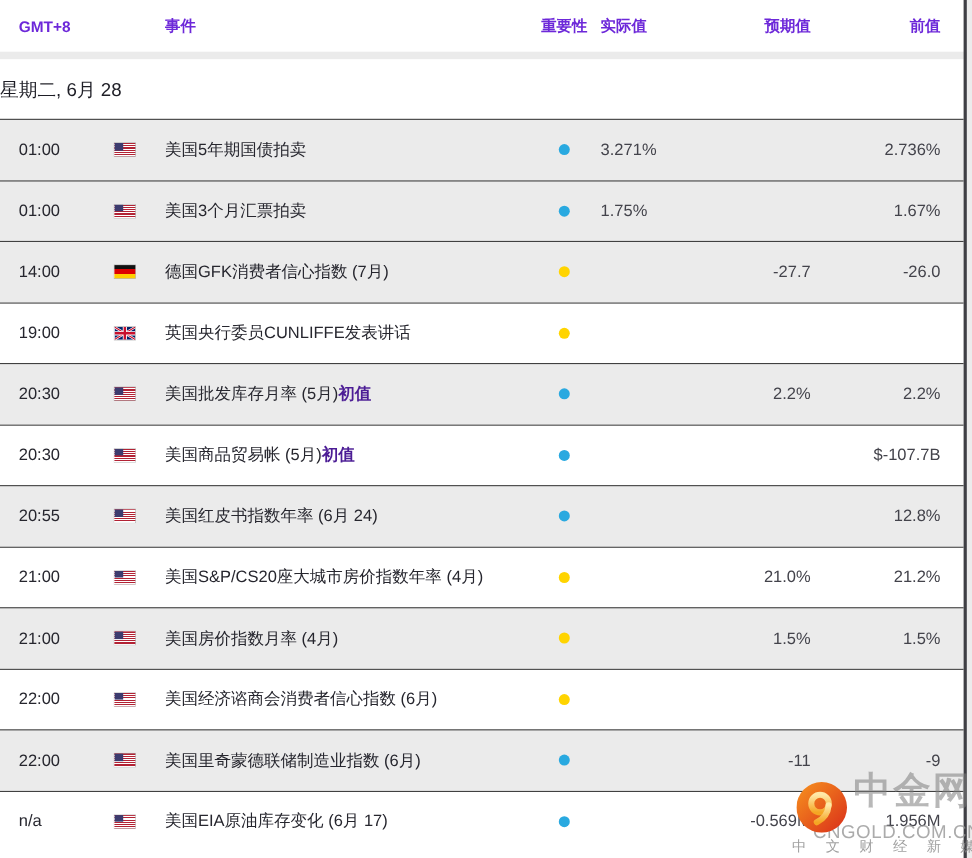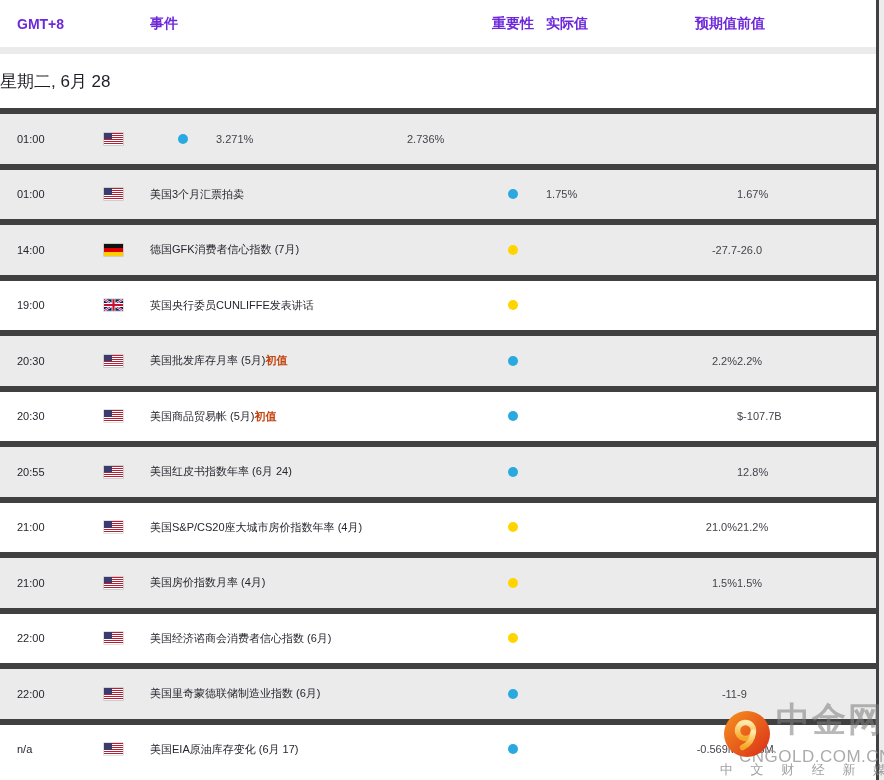--- a/index.html
+++ b/index.html
@@ -12,32 +12,32 @@
   .content{position:absolute;left:0;top:0;width:876px;}
 
   
   .cols{display:flex;align-items:center;box-sizing:border-box;width:876px;}
   .c-time{width:87px;padding-left:17px;box-sizing:border-box;flex:none;}
   .c-flag{width:63px;padding-left:17px;box-sizing:border-box;flex:none;display:flex;align-items:center;}
   .c-event{width:330px;flex:none;white-space:nowrap;overflow:hidden;}
   .c-imp{width:66px;flex:none;display:flex;justify-content:center;align-items:center;}
   .c-actual{width:78px;flex:none;text-align:left;}
   .c-forecast{width:113px;flex:none;text-align:right;}
-  .c-prev{width:118px;flex:none;}
+  .c-prev{width:118px;flex:none;text-align:right;}
 
   .table-header{height:47px;background:#fff;font-size:14px;font-weight:bold;color:#6d28d9;}
   .table-header .c-flag{visibility:hidden;}
   .header-sep{height:7px;background:var(--row-gray,#ebebeb);width:884px;}
   .date-row{height:54px;display:flex;align-items:center;font-size:17px;font-weight:normal;color:#1e1e26;background:#fff;}
 
-  .row{height:55.5px;font-size:11px;color:#26262e;border-top:6px solid #404040;box-sizing:border-box;}
+  .row{height:55.5px;font-size:15px;color:#26262e;border-top:1px solid #404040;box-sizing:border-box;}
   .row.shade-gray{background:var(--row-gray,#ebebeb);}
   .row.shade-white{background:#fff;}
   .row .val{color:#43434b;}
-  .row .c-event b{font-weight:bold;color:#c2410c;}
+  .row .c-event b{font-weight:bold;color:#4c1d95;}
 
   .flag{display:inline-block;width:19px;height:12px;position:relative;flex:none;
         box-shadow:0 0 0 0.5px rgba(0,0,0,0.25);overflow:hidden;}
   .flag-us{background:repeating-linear-gradient(180deg,#b22234 0 1px,#fff 1px 2px);}
   .flag-us .canton{position:absolute;left:0;top:0;width:8px;height:6.5px;background:#3c3b6e;}
   .flag-de{background:linear-gradient(180deg,#111 0 33.3%,#dd0000 33.3% 66.6%,#ffce00 66.6% 100%);}
   .flag svg{display:block;}
 
   .dot{width:10px;height:10px;border-radius:50%;display:inline-block;}
   .dot-blue{background:var(--dot-blue,#29a9e0);}
@@ -78,20 +78,21 @@
     <div class="date-row">星期二, 6月 28</div>
 
     <div id="rows">
         <div class="row cols shade-gray">
     <div class="c-time">01:00</div>
     <div class="c-flag">
             <span class="flag flag-us">
               <span class="canton"></span>
             </span>
           </div>
+    <div class="c-event"><span>美国5年期国债拍卖</span><b></b></div>
     <div class="c-imp">
             <span class="dot dot-blue"></span>
           </div>
     <div class="c-actual val">3.271%</div>
     <div class="c-forecast val"></div>
     <div class="c-prev val">2.736%</div>
   </div>
         <div class="row cols shade-gray">
     <div class="c-time">01:00</div>
     <div class="c-flag">

